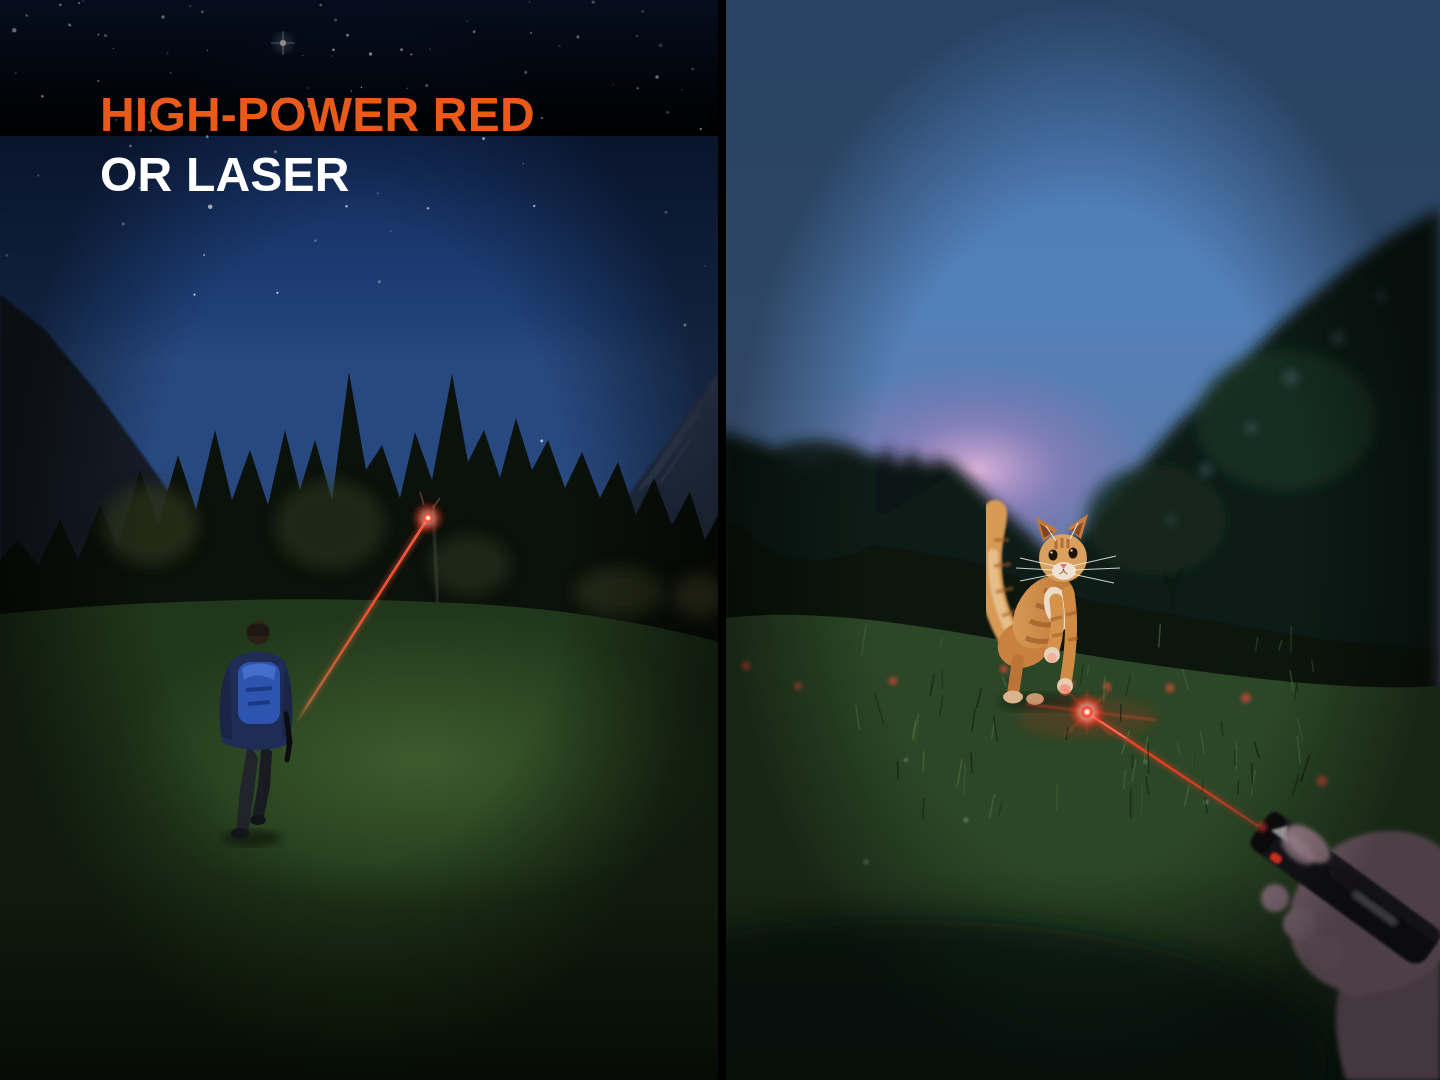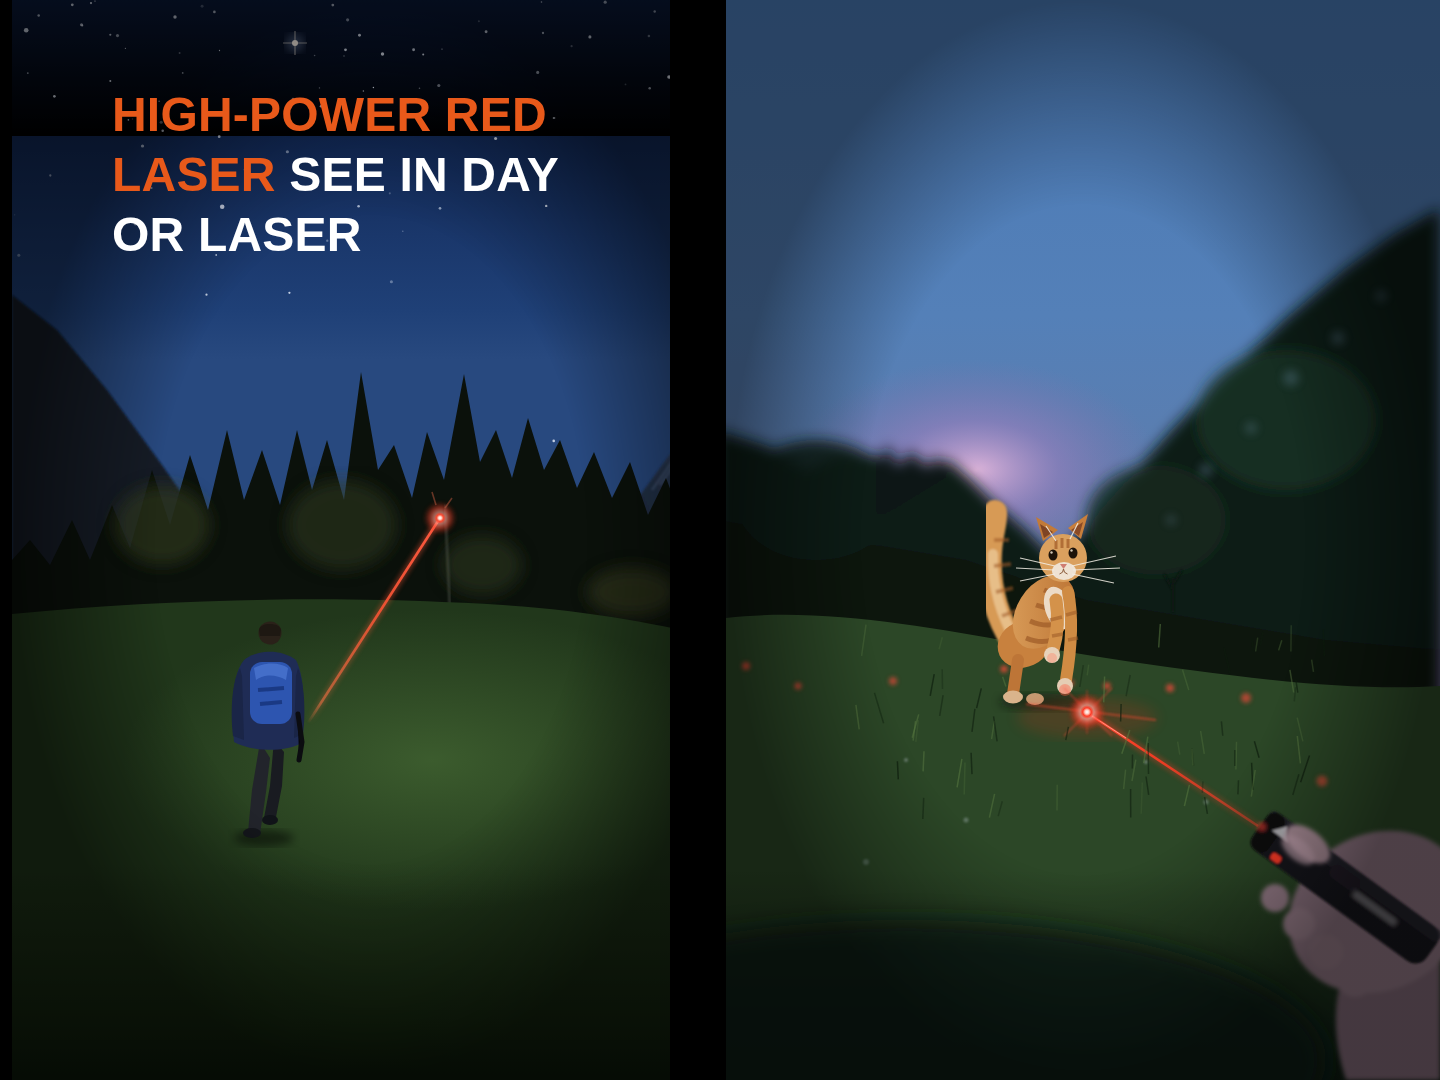--- a/index.html
+++ b/index.html
@@ -1,19 +1,19 @@
 <!DOCTYPE html>
 <html style="--accent-orange: #E8591A; --headline-white: #FFFFFF; --disclaimer-gray: #C0C1BA; --description-white: #FFFFFF; --laser-red: #FF3B25; --divider-black: #000000; --night-sky-top: #0B1A3A; --night-sky-horizon: #28497F; --twilight-sky-top: #4A7AB6; --sunset-glow-pink: #E9B9DE; --backpack-blue: #2D55B0; --cat-orange: #D79A55;"><head>
 <meta charset="utf-8">
 <style>
   html,body{margin:0;padding:0;background:#000;}
   .stage{position:relative;width:1440px;height:1080px;overflow:hidden;background:#000;
          font-family:"Liberation Sans","DejaVu Sans",sans-serif;}
   .panel{position:absolute;top:0;height:1080px;overflow:hidden;}
-  .panel.left{left:12px;width:658px;}
+  .panel.left{left:0;width:718px;}
   .divider{position:absolute;top:0;left:718px;width:8px;height:1080px;background:var(--divider-black,#000);}
   .panel.right{left:726px;width:714px;}
   .scene{position:absolute;top:0;left:0;display:block;}
 
   .headline{position:absolute;left:100px;top:85px;margin:0;font-size:48px;line-height:60px;
             font-weight:700;letter-spacing:0.2px;white-space:nowrap;}
   .hl-orange{color:var(--accent-orange,#E8591A);}
   .hl-white{color:var(--headline-white,#FFFFFF);}
 
   .footnote{position:absolute;left:100px;top:970px;margin:0;font-size:15.5px;line-height:30px;
@@ -238,21 +238,20 @@
         <circle cx="428" cy="518" r="16" fill="url(#dotL)" opacity="0.6" filter="url(#b2)"></circle>
         <circle cx="428" cy="518" r="6" fill="url(#dotL)"></circle>
         <path d="M424,505 L420,492 M433,508 L440,498" stroke="#C05A40" stroke-width="1.6" opacity="0.5"></path>
       </g>
 
       <rect width="718" height="1080" fill="url(#vign)"></rect>
     </svg>
 
     <h1 class="headline">
       <div><span class="hl-orange">HIGH-POWER RED</span></div>
-      <div><span class="hl-orange">LASER</span> <span class="hl-white">SEE IN DAY</span></div>
       <div><span class="hl-white">OR LASER</span></div>
     </h1>
 
     <p class="footnote">
       </p>
       <div>*Laser Classification: Class 3R. Power: 2mW-4.5mW. Avoid direct and reflected</div>
       <div>exposure to the eyes. Also avoid prolonged exposure of skin or other living tissue.</div>
     <p></p>
   </section>
 

